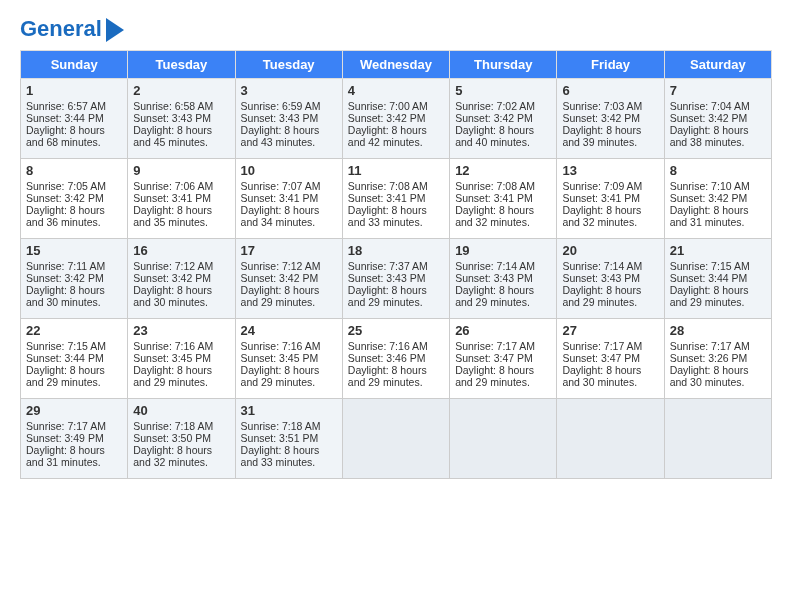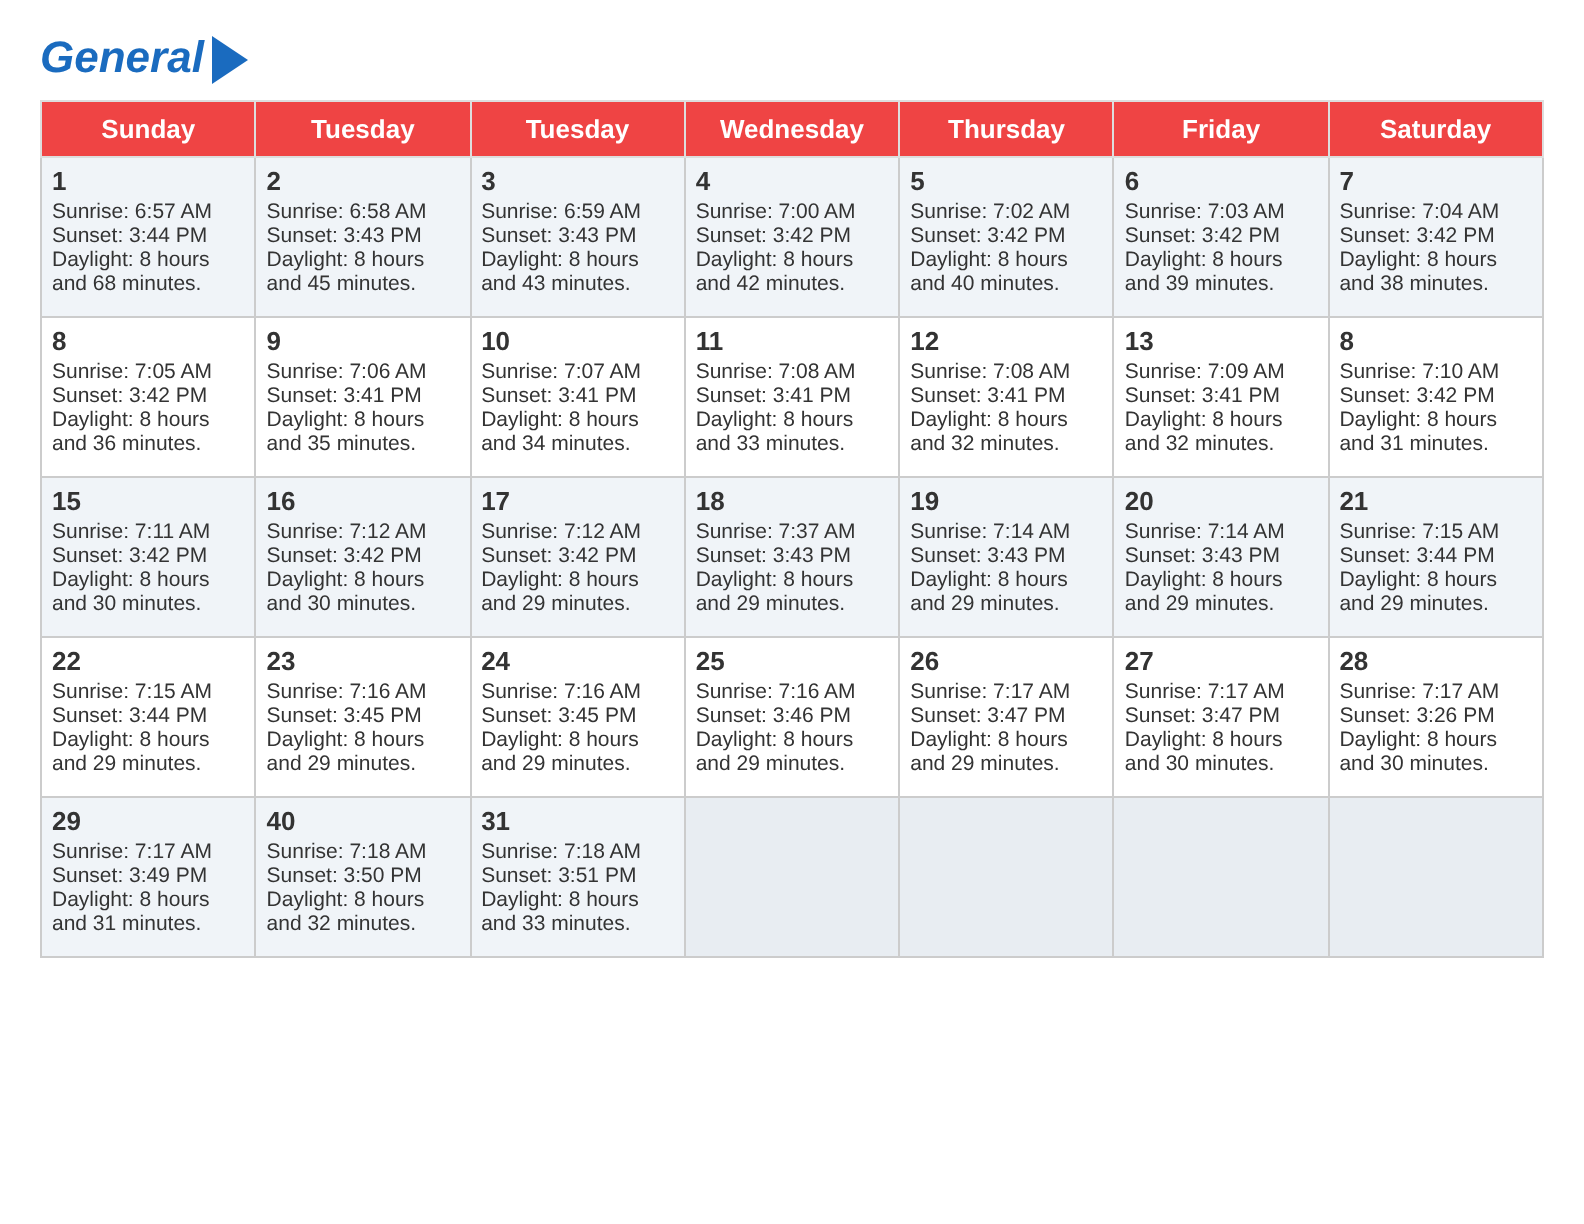--- a/index.html
+++ b/index.html
@@ -40,21 +40,21 @@
     .location-title {
       font-size: 16px;
       color: #555;
     }
     table {
       width: 100%;
       border-collapse: collapse;
       table-layout: fixed;
     }
     thead tr th {
-      background: #ef4444;
+      background: #3b82f6;
       color: #fff;
       font-size: 13px;
       font-weight: bold;
       text-align: center;
       padding: 6px 4px;
       border: 1px solid #ddd;
     }
     tbody tr td {
       vertical-align: top;
       border: 1px solid #ccc;
@@ -79,21 +79,21 @@
       background: #e8edf2 !important;
     }
   </style>
 </head>
 <body>
 
 <div class="header">
   <div class="logo">
     <div>
       <div style="display:flex;align-items:center;">
-        <div style="font-size:22px;font-weight:bold;color:#333;line-height:1.1;font-style:italic;">
+        <div style="font-size:22px;font-weight:bold;color:#333;line-height:1.1;">
           <span style="color:#1a6bbf;">General</span>
         </div>
         <div class="logo-arrow"></div>
       </div>
     </div>
   </div>
   <div class="title-block">
     <div class="month-title"></div>
     <div class="location-title"></div>
   </div>

